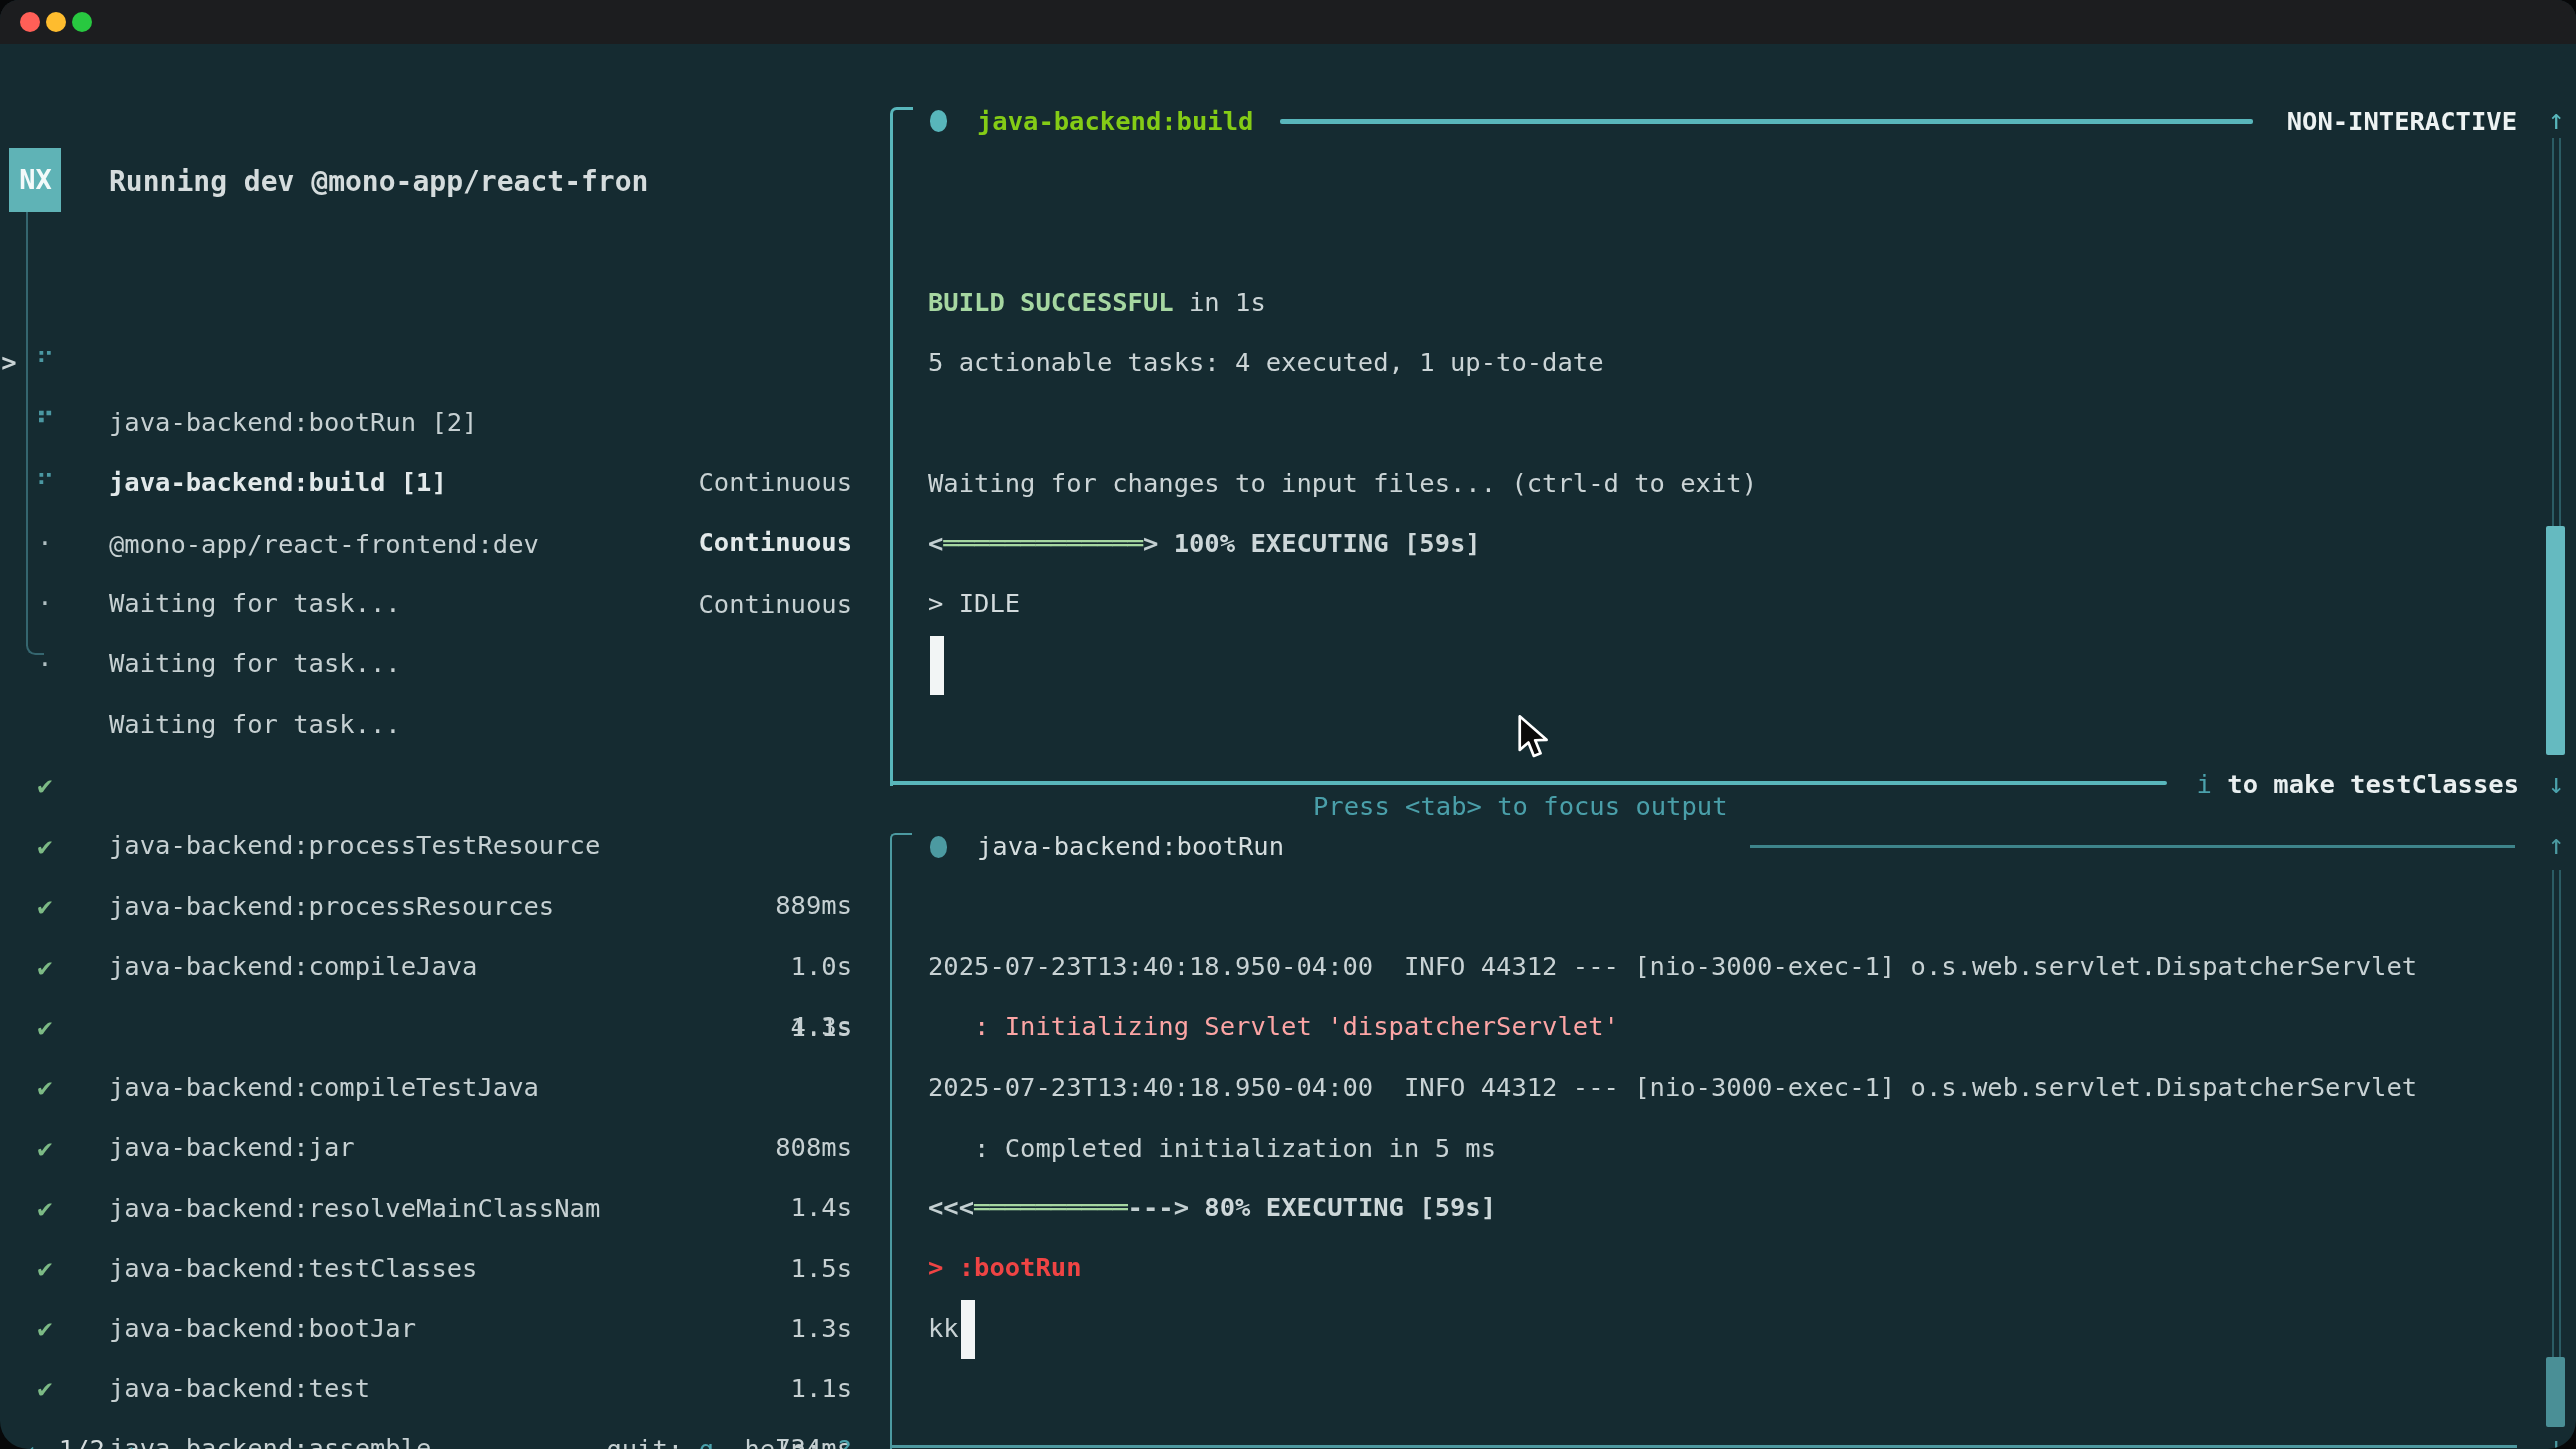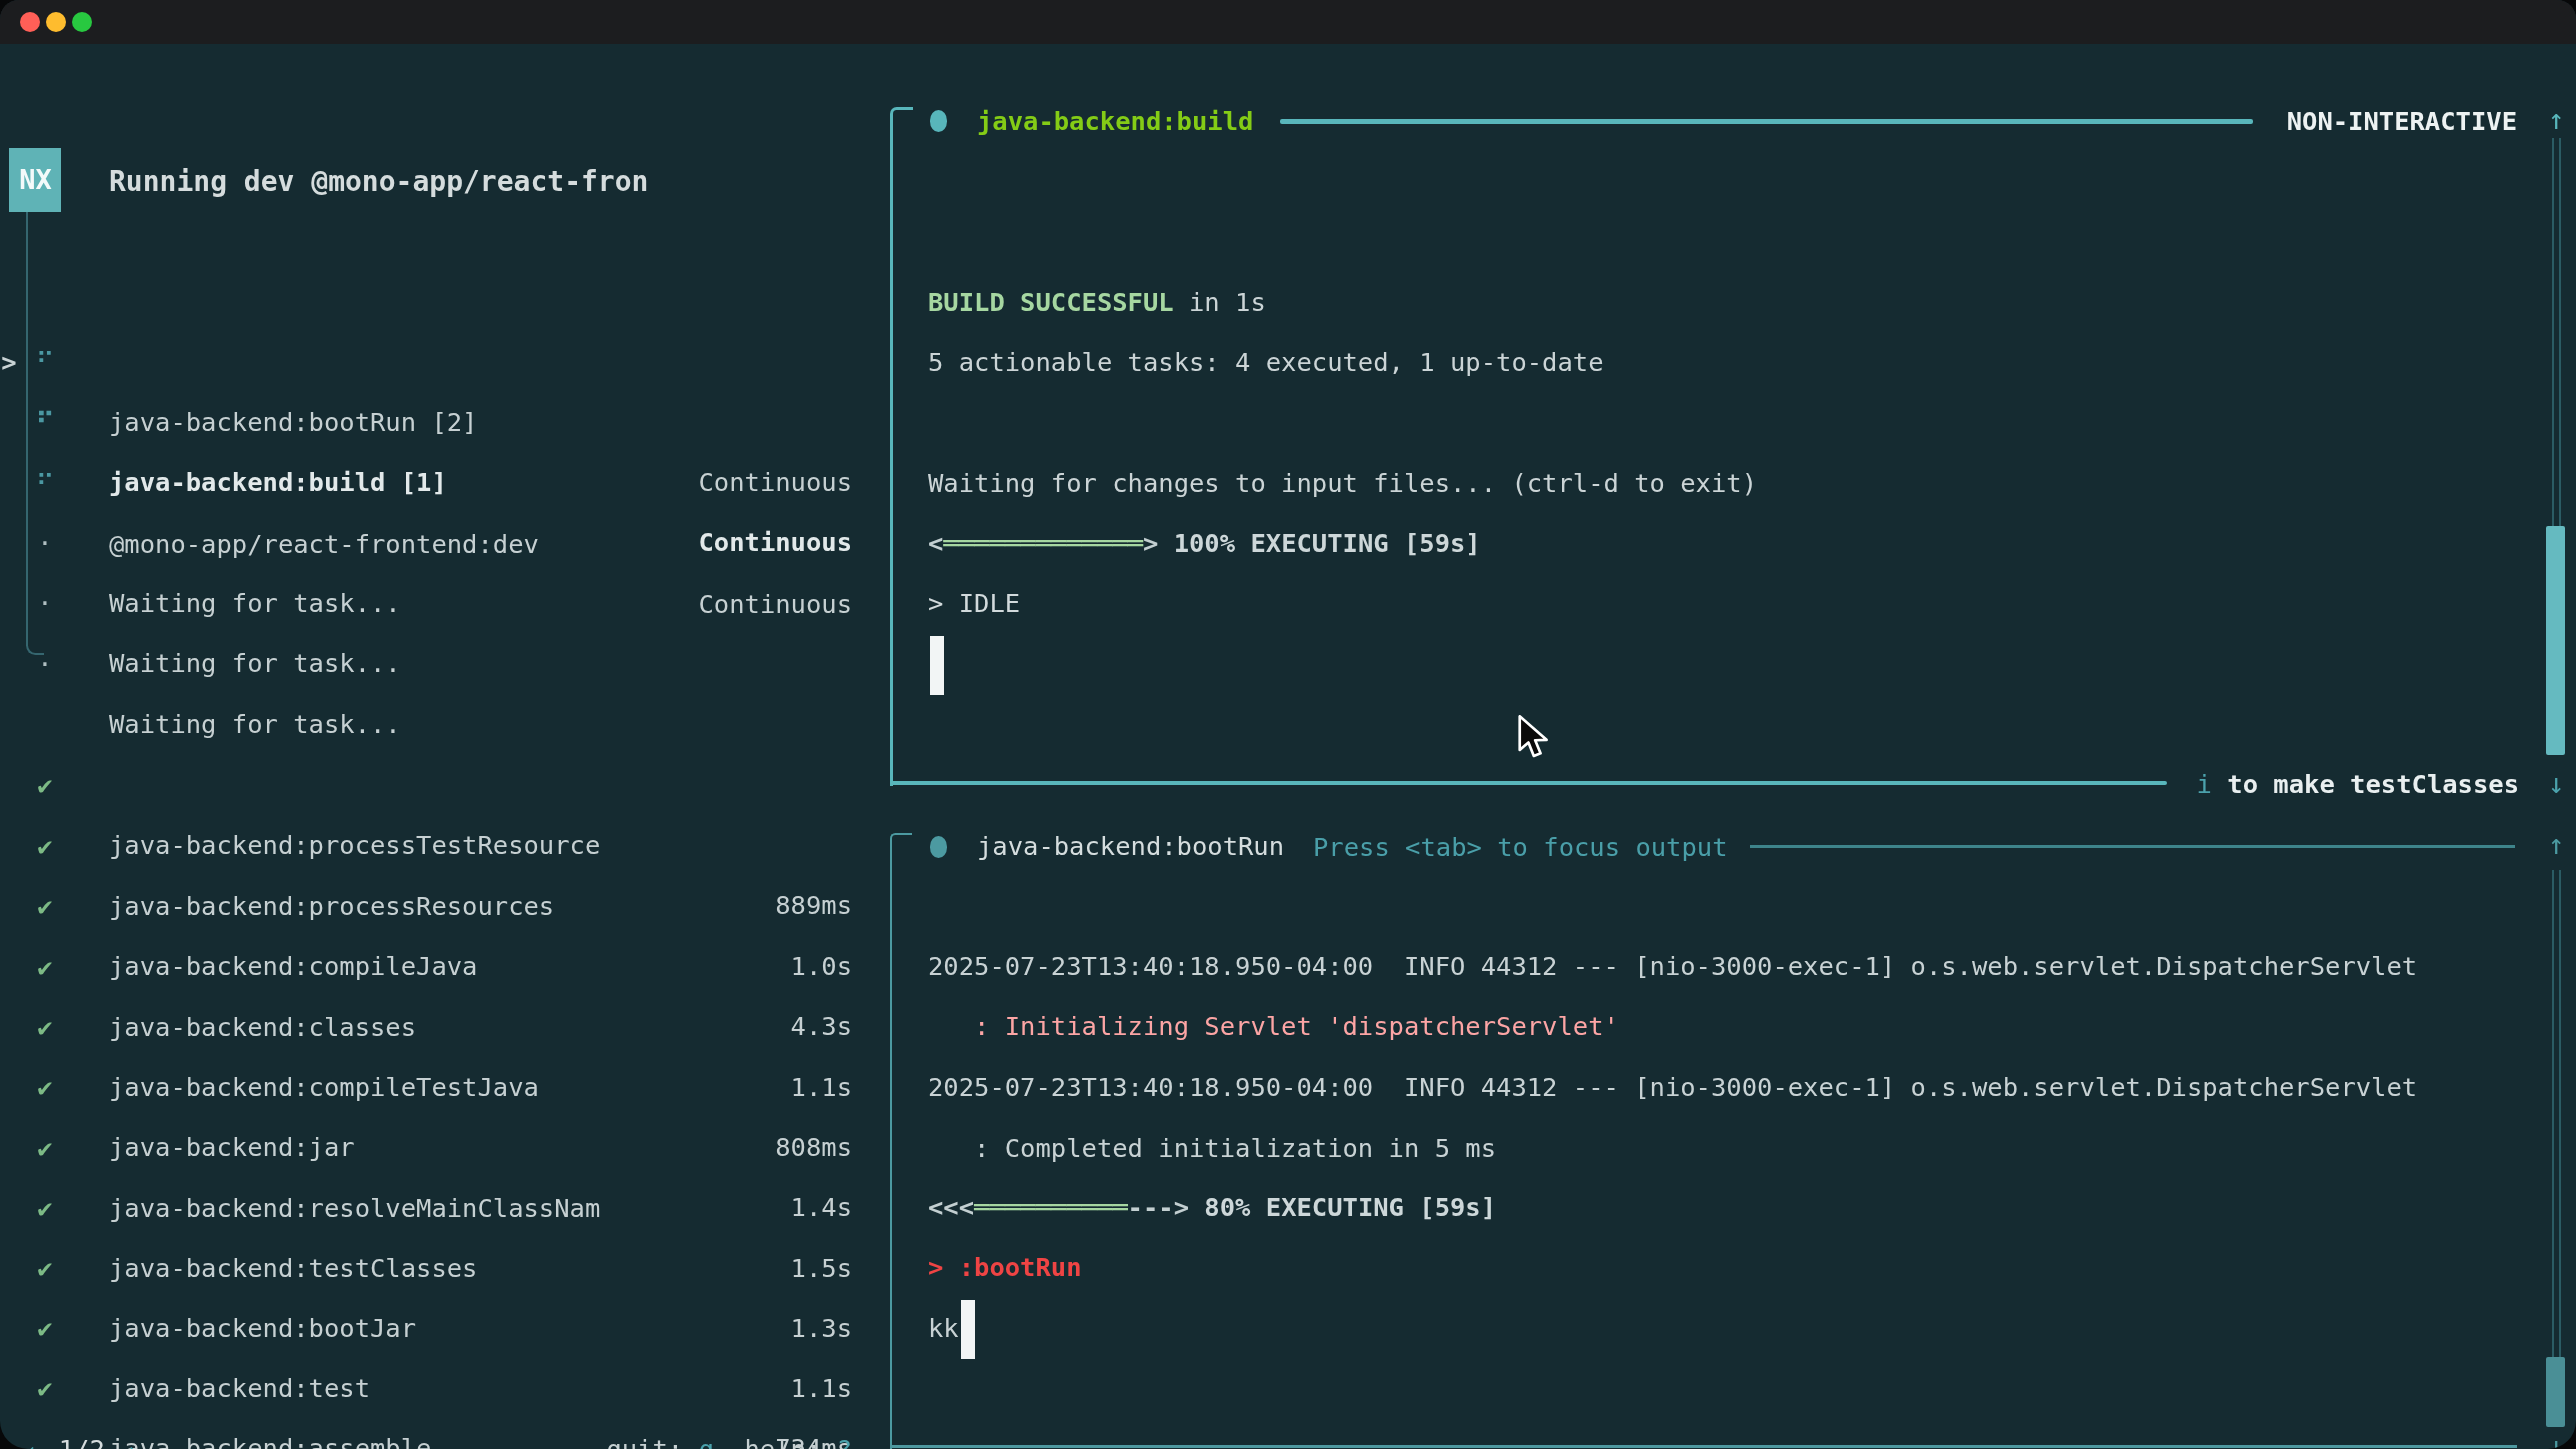--- a/index.html
+++ b/index.html
@@ -90,21 +90,20 @@
         <span class="nm">java-backend:processResources</span>
         <span class="vl">1.0s</span>
       </div>
       <div class="row" style="top:772px;left:0;width:890px;">
         <span class="ic chk">✔</span>
         <span class="nm">java-backend:compileJava</span>
         <span class="vl">4.3s</span>
       </div>
       <div class="row" style="top:833px;left:0;width:890px;">
         <span class="ic chk">✔</span>
-        <span class="nm">java-backend:classes</span>
         <span class="vl">1.1s</span>
       </div>
       <div class="row" style="top:893px;left:0;width:890px;">
         <span class="ic chk">✔</span>
         <span class="nm">java-backend:compileTestJava</span>
         <span class="vl">808ms</span>
       </div>
       <div class="row" style="top:953px;left:0;width:890px;">
         <span class="ic chk">✔</span>
         <span class="nm">java-backend:jar</span>
@@ -160,21 +159,21 @@
       <div class="row arrow" style="top:710px;left:2541px;color:#4ba2ac;">↓</div>
 
       <div class="scroll-track" style="left:2552px;top:94px;height:617px;"></div>
       <div class="scroll-thumb" style="left:2546px;top:482px;height:229px;background:#65bac0;"></div>
     </div>
 
     <div>
       <div class="panel-border" style="left:890px;top:789px;width:20px;height:614px;border-left:2.7px solid #4c9aa1;border-top:2.7px solid #4c9aa1;border-top-left-radius:5.4px;"></div>
       <div class="dotp" style="left:930px;top:792px;background:#4c9aa1;"></div>
       <div class="row" style="top:772px;left:977px;color:#d5ddde;">java-backend:bootRun</div>
-      <div class="row" style="top:773px;left:1313px;color:#4a9fa9;">Press &lt;tab&gt; to focus output</div>
+      <div class="row" style="top:732px;left:1313px;color:#4a9fa9;">Press &lt;tab&gt; to focus output</div>
       <div class="hline" style="left:1750px;top:801px;width:765px;height:2.7px;background:#3e848b;"></div>
       <div class="row arrow" style="top:771px;left:2541px;color:#4c9aa1;">↑</div>
 
       <div class="row" style="top:892px;left:928px;color:#c8d2d4;">2025-07-23T13:40:18.950-04:00  INFO 44312 --- [nio-3000-exec-1] o.s.web.servlet.DispatcherServlet</div>
       <div class="row" style="top:952px;left:928px;color:#fca5a5;">   : Initializing Servlet 'dispatcherServlet'</div>
       <div class="row" style="top:1013px;left:928px;color:#c8d2d4;">2025-07-23T13:40:18.950-04:00  INFO 44312 --- [nio-3000-exec-1] o.s.web.servlet.DispatcherServlet</div>
       <div class="row" style="top:1074px;left:928px;color:#c8d2d4;">   : Completed initialization in 5 ms</div>
       <div class="row b" style="top:1133px;left:928px;"><span class="lt">&lt;&lt;&lt;</span><span class="green">══════════</span><span class="lt">---&gt;</span><span style="color:#cdd7d9;"> 80% EXECUTING [59s]</span></div>
       <div class="row b" style="top:1193px;left:928px;color:#ef4444;">&gt; :bootRun</div>
       <div class="row" style="top:1254px;left:928px;color:#c8d2d4;">kk</div>

